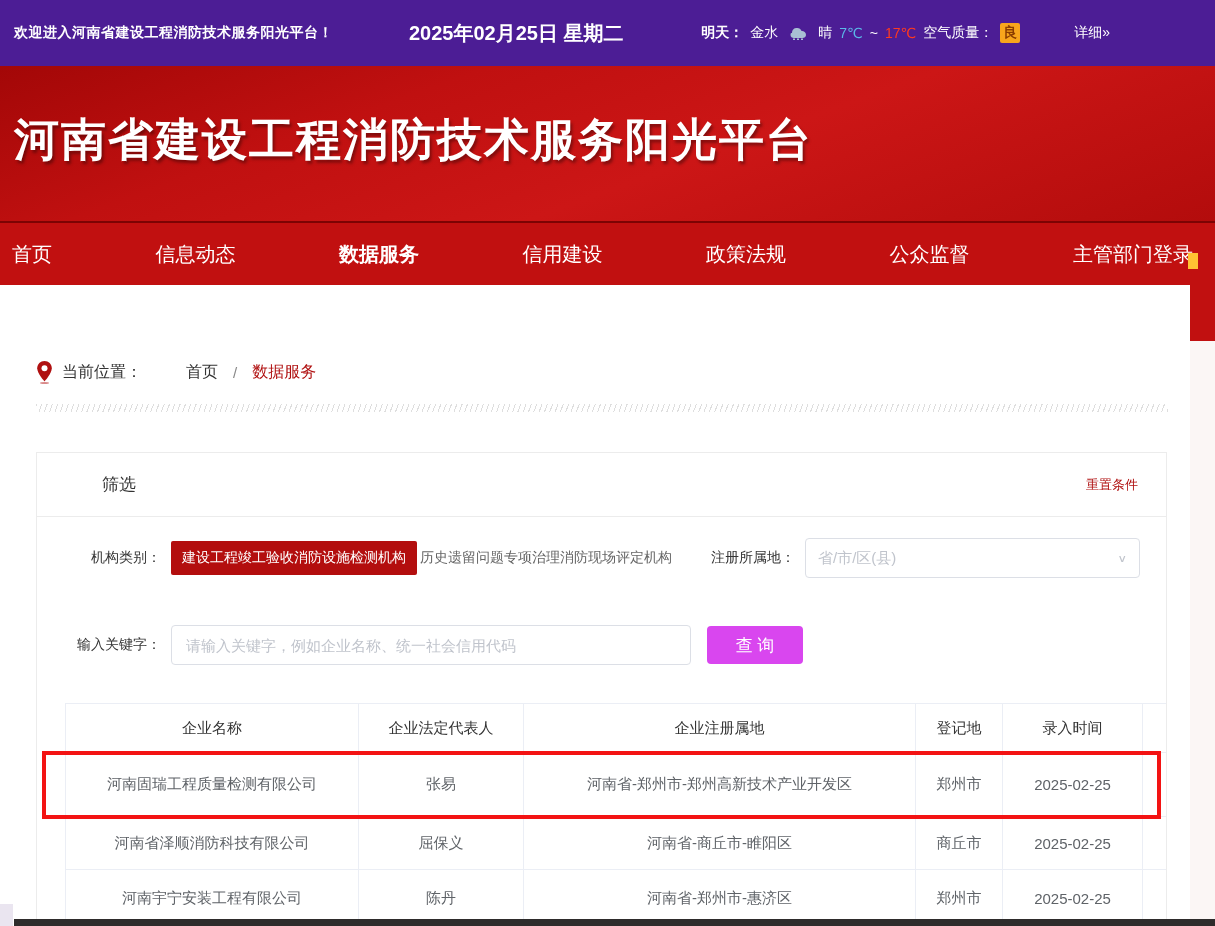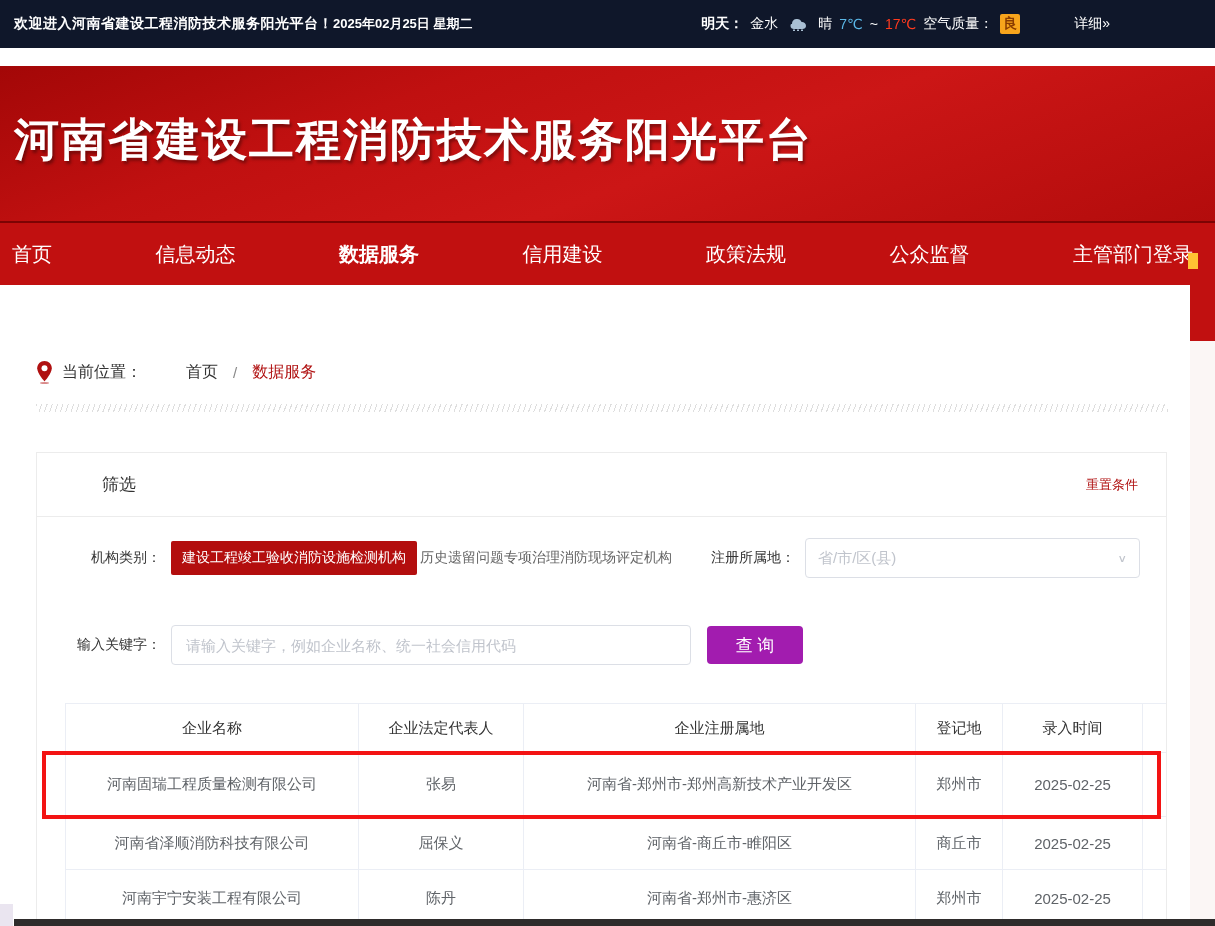--- a/index.html
+++ b/index.html
@@ -1,24 +1,24 @@
 <!DOCTYPE html>
 <html><head>
 <meta charset="utf-8">
 <style>
   * { margin:0; padding:0; box-sizing:border-box; }
   html,body { background:#ffffff; }
   body { font-family:"Liberation Sans","DejaVu Sans",sans-serif; }
   .canvas { position:relative; width:1215px; height:926px; background:#ffffff; overflow:hidden; }
 
   
-  .topbar { position:absolute; left:0; top:0; width:1215px; height:48px;
-            background:#0f172a; display:flex; align-items:center; color:#fff;justify-content:space-between; }
+  .topbar { position:absolute; left:0; top:0; width:1215px; height:66px;
+            background:#4c1d95; display:flex; align-items:center; color:#fff;justify-content:space-between; }
   .topbar .welcome { margin-left:14px; font-size:14px; font-weight:700; letter-spacing:.5px; }
-  .topbar .date { font-size:13px; font-weight:700; }
+  .topbar .date { margin-left:76px; font-size:20px; font-weight:700; }
   .weather { margin-left:auto; margin-right:105px; display:flex; align-items:center; gap:7px; font-size:14px; }
   .weather .w-label { font-weight:700;padding-left:22px; }
   .temp-low  { color:#5bb8e8; }
   .temp-high { color:#ff3a1e; }
   .aqi-badge { background:#f8a51c; color:#8a3c00; font-weight:700; padding:1px 3px; border-radius:2px; }
   .weather .detail { cursor:pointer;margin-left:47px; }
 
   
   .header { position:absolute; left:0; top:66px; width:1215px; height:155px;
             background:linear-gradient(160deg,#a30707 0%,#c01010 30%,#cc1616 58%,#b30c0c 100%); }
@@ -62,21 +62,21 @@
   .region-select { position:absolute; left:768px; width:335px; height:40px; border:1px solid #dcdfe6;
                    border-radius:4px; background:#fff; display:flex; align-items:center;
                    padding:8px 12px; cursor:pointer; }
   .select-placeholder { color:#c0c4cc; font-size:15px; flex:1; }
   .chevron { color:#c0c4cc; font-size:13px; transform:scaleY(.8); }
 
   .kw-input { margin-left:10px; width:520px; height:40px; border:1px solid #dcdfe6; border-radius:4px;
               padding:0 14px; font-size:15px; color:#333; outline:none;
               font-family:"Liberation Sans","DejaVu Sans",sans-serif; }
   .kw-input::placeholder { color:#c0c4cc; }
-  .search-btn { margin-left:16px; width:96px; height:38px; background:#a21caf; color:#fff; border:none;
+  .search-btn { margin-left:16px; width:96px; height:38px; background:#d946ef; color:#fff; border:none;
                 border-radius:4px; font-size:17px; cursor:pointer; white-space:nowrap;
                 font-family:"Liberation Sans","DejaVu Sans",sans-serif; }
 
   
   .table-wrap { position:absolute; left:28px; top:250px; }
   table { border-collapse:collapse; table-layout:fixed; width:1103px; background:#fff; }
   th, td { border:1px solid #ebeef5; text-align:center; font-weight:400; overflow:hidden; white-space:nowrap; }
   th { height:49px; font-size:15px; color:#333; }
   td { font-size:15px; color:#5f6368; }
   tr.r1 td { height:64px; }

